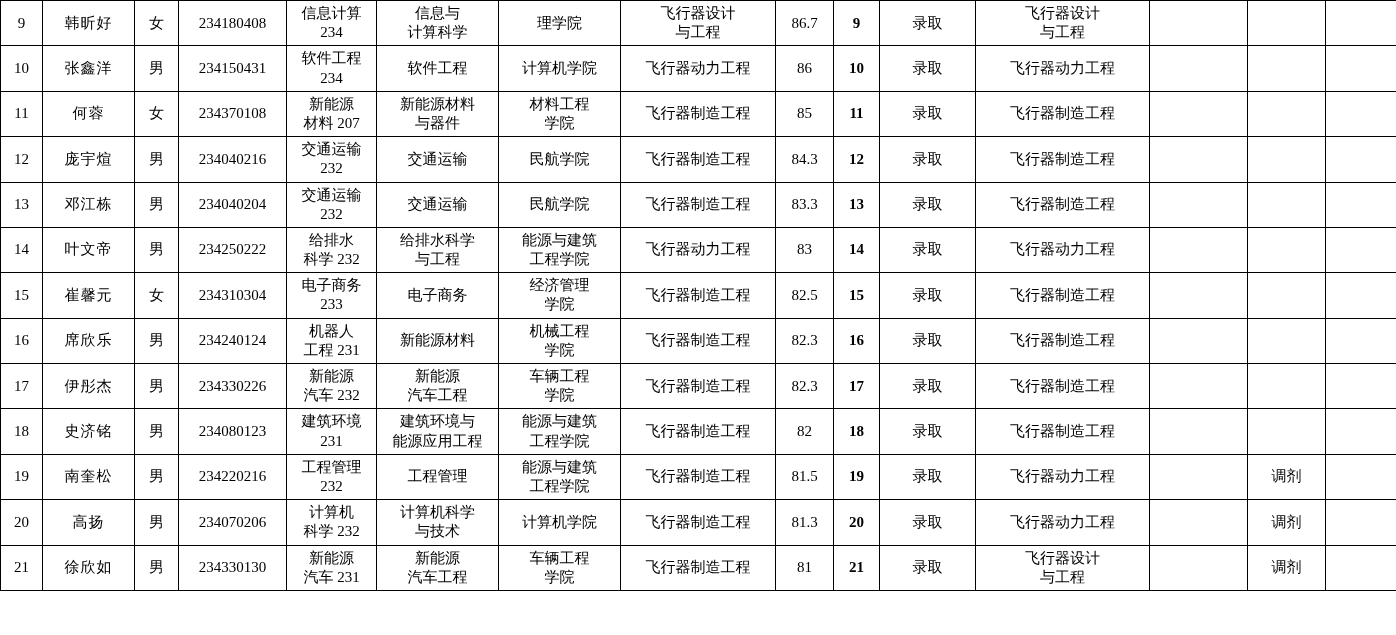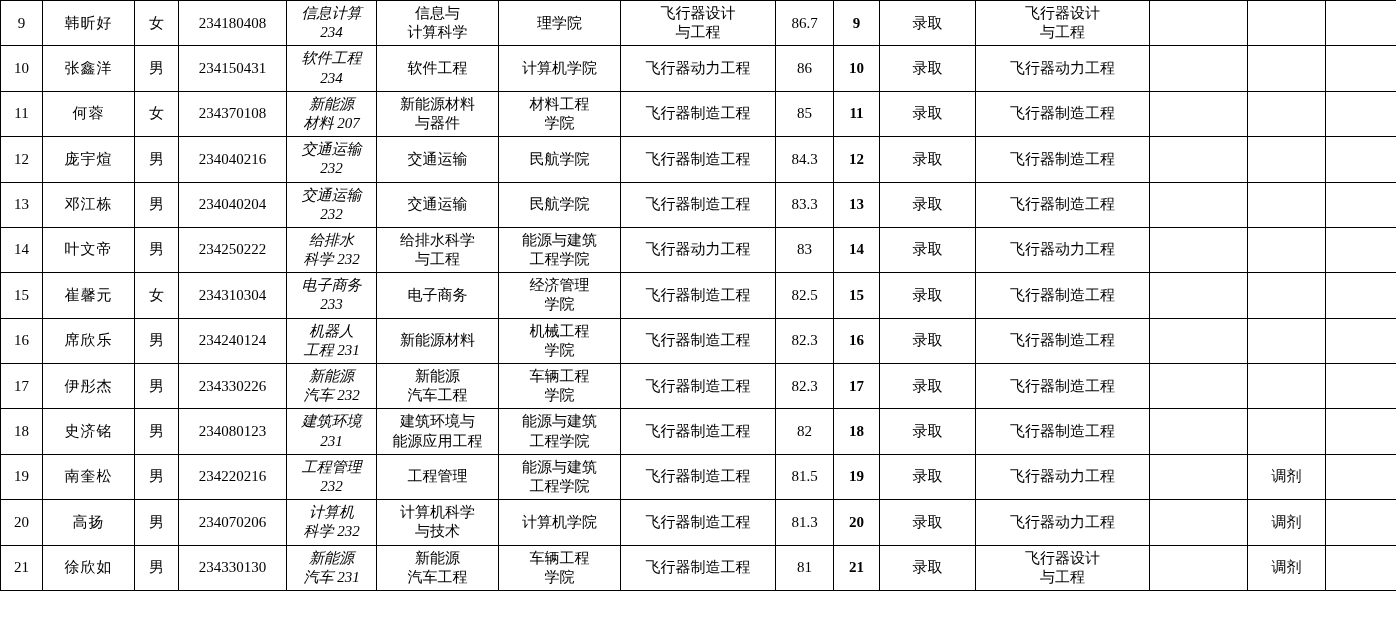--- a/index.html
+++ b/index.html
@@ -35,21 +35,21 @@
     padding: 3px 2px;
     word-break: break-all;
     overflow: hidden;
     height: 45px;
     box-sizing: border-box;
   }
   td.c-index  { width: 42px;  font-size: 15px; }
   td.c-name   { width: 92px;  letter-spacing: 1px; }
   td.c-gender { width: 44px; }
   td.c-id     { width: 108px; font-family: "Liberation Serif", serif; letter-spacing: 0px; }
-  td.c-class  { width: 90px; font-style: italic; }
+  td.c-class  { width: 90px; }
   td.c-major  { width: 122px; }
   td.c-college{ width: 122px; }
   td.c-apply  { width: 155px; }
   td.c-score  { width: 58px;  font-weight: normal; }
   td.c-rank   { width: 46px;  font-weight: bold; }
   td.c-result { width: 96px; }
   td.c-admit  { width: 174px; }
   td.c-blank1 { width: 98px; }
   td.c-blank2 { width: 78px; }
   td.c-tail   { width: 80px; border-left: 1px solid #000000; border-top: none; border-bottom: none; border-right: none; }

